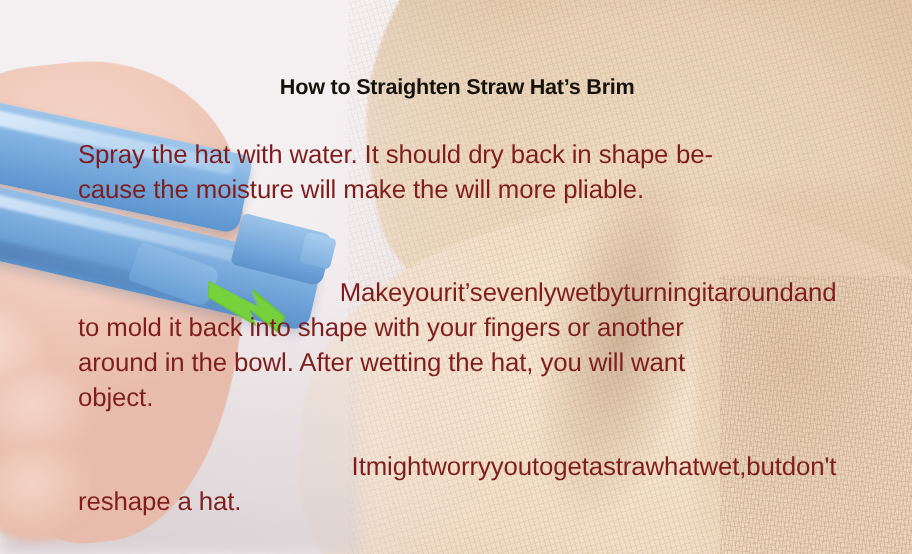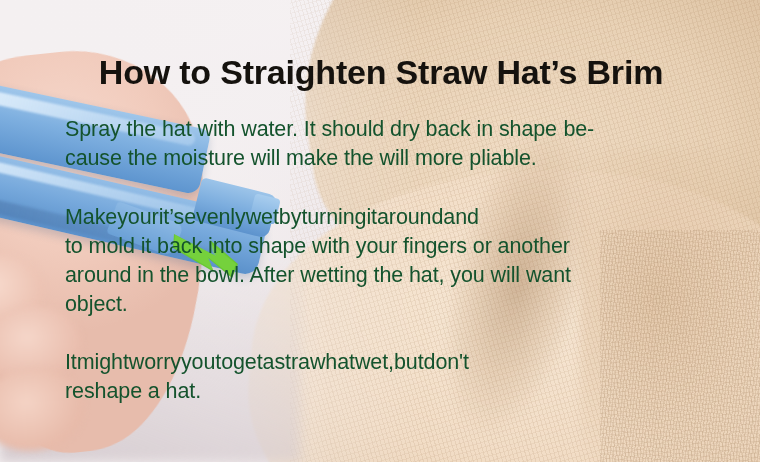--- a/index.html
+++ b/index.html
@@ -184,39 +184,40 @@
 
   
   #text-col{
     position:absolute;
     left:65px;top:0;width:632px;height:462px;
     color:#17140f;
   }
   #page-title{
     position:absolute;left:0;top:57px;width:632px;
     text-align:center;
-    font-size:34px;
+    font-size:18px;
     font-weight:bold;
     letter-spacing:-.2px;
     line-height:30px;
     color:#15120e;
   }
   .para{
     position:absolute;left:0;width:632px;
     font-size:21.5px;
     line-height:29px;
-    color:#14532d;
+    color:#7f1d1d;
     text-align:justify;
     letter-spacing:-.1px;
   }
   .para .ln{display:block;white-space:nowrap;}
   .para .just{
     display:flex;
-    justify-content:flex-start;
+    justify-content:flex-end;
     white-space:nowrap;
+    margin-top:27px;
   }
   #para-1{top:115px;}
   #para-2{top:203px;}
   #para-3{top:348px;}
 </style>
 </head>
 <body>
 
 <div id="card">
 

